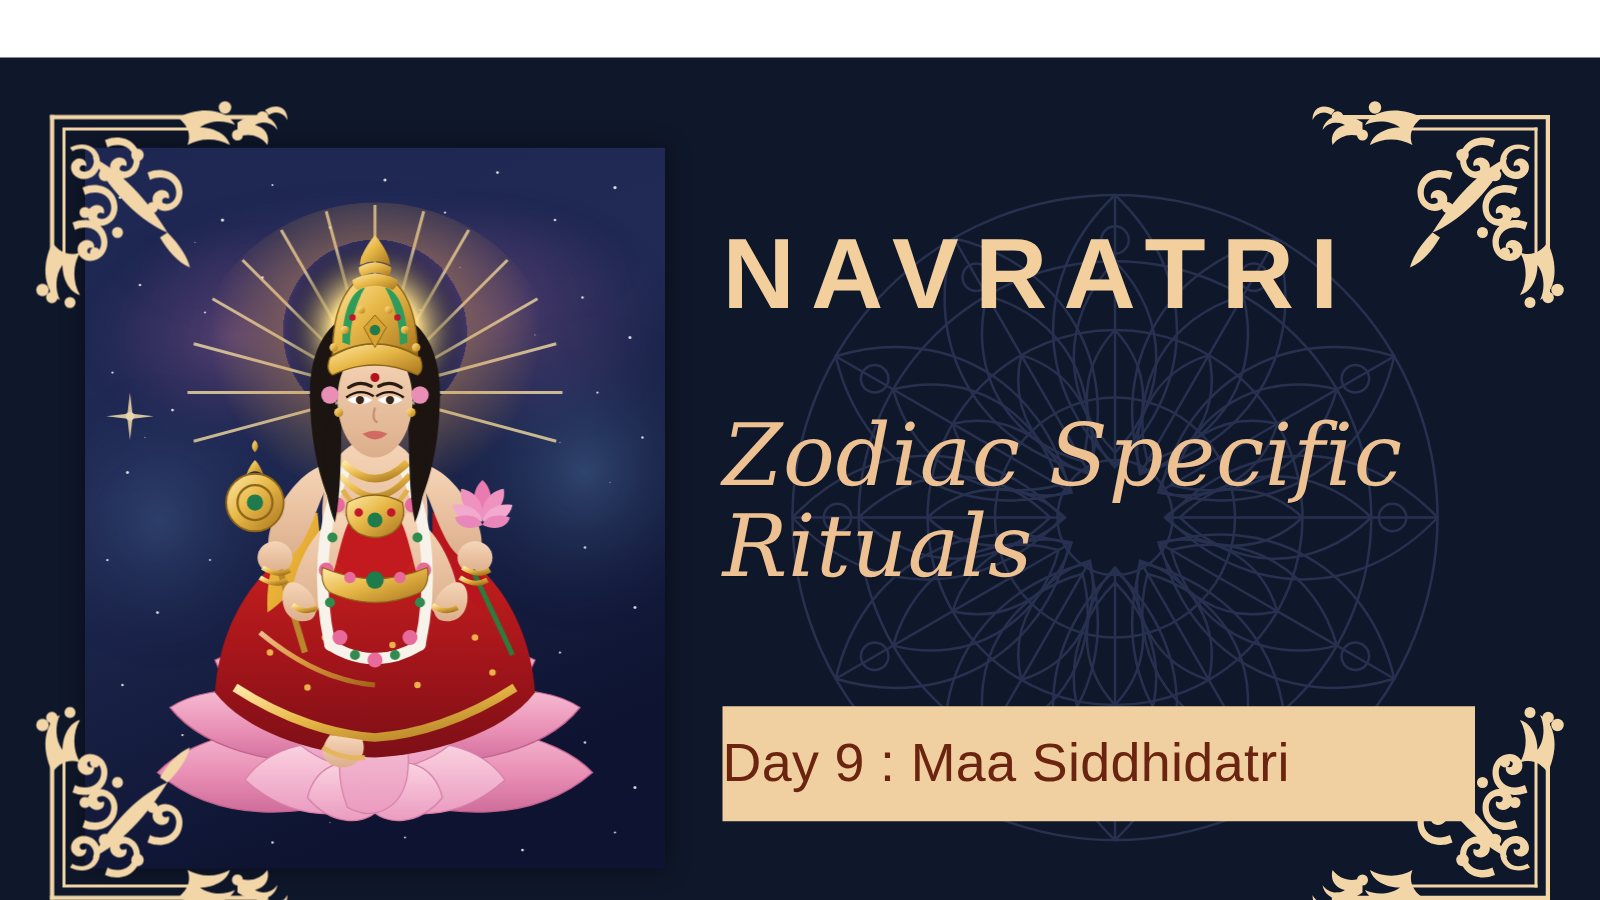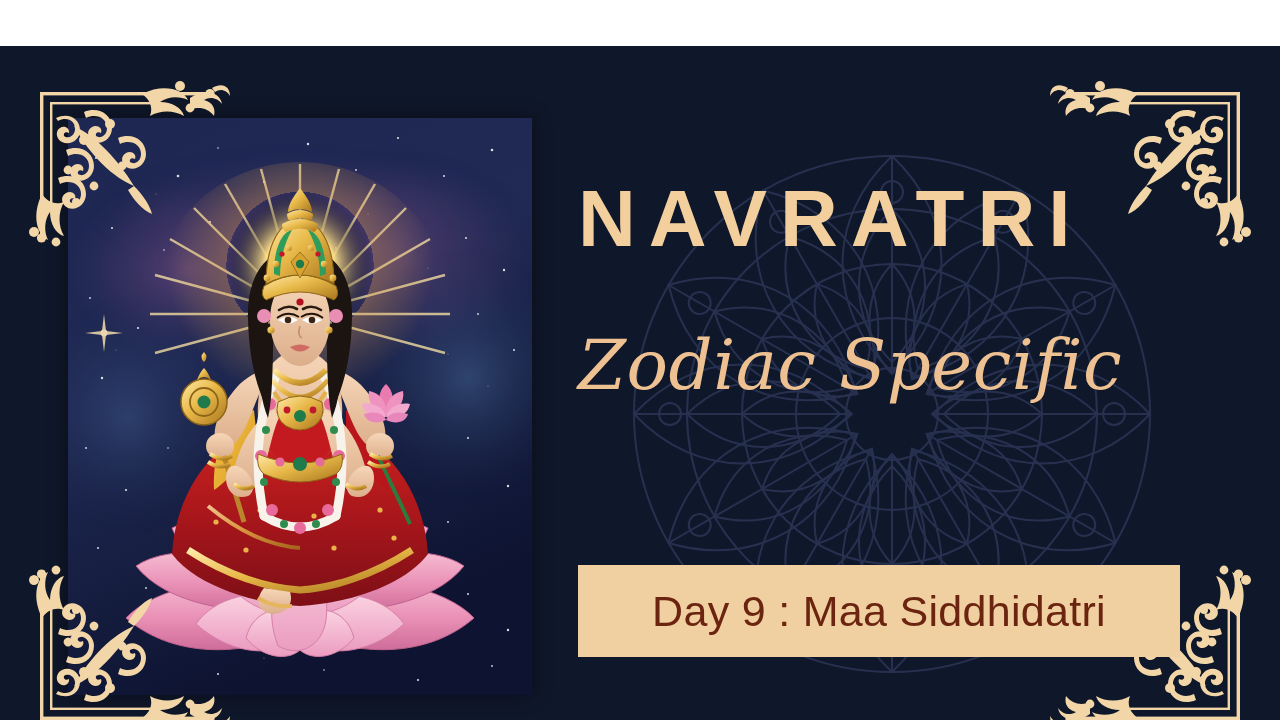--- a/index.html
+++ b/index.html
@@ -76,21 +76,21 @@
   #subhead .l1{ display:block; }
   #subhead .l2{ display:block; }
 
   #banner{
     position:absolute;
     left:578px; top:519px;
     width:602px; height:92px;
     background:#f0d0a0;
     display:flex;
     align-items:center;
-    justify-content:center;
+    justify-content:flex-start;
   }
   #banner-text{
     color:#6b2410;
     font-size:43px;
     font-weight:400;
     letter-spacing:.3px;
     white-space:nowrap;
   }
 </style>
 </head>
@@ -745,19 +745,20 @@
                C 28 150 34 160 42 162 C 36 152 36 138 42 128 C 32 132 24 126 20 120 Z"></path>
       <circle cx="12" cy="158" r="5"></circle>
         <circle cx="34" cy="168" r="4.4"></circle>
     </g>
   </svg>
 
   <div id="headline">NAVRATRI</div>
 
   <div id="subhead">
     <span class="l1">Zodiac Specific</span>
+    <span class="l2">Rituals</span>
   </div>
 
   <div id="banner">
     <span id="banner-text">Day 9 : Maa Siddhidatri</span>
   </div>
 
 </div>
 
 </body></html>

